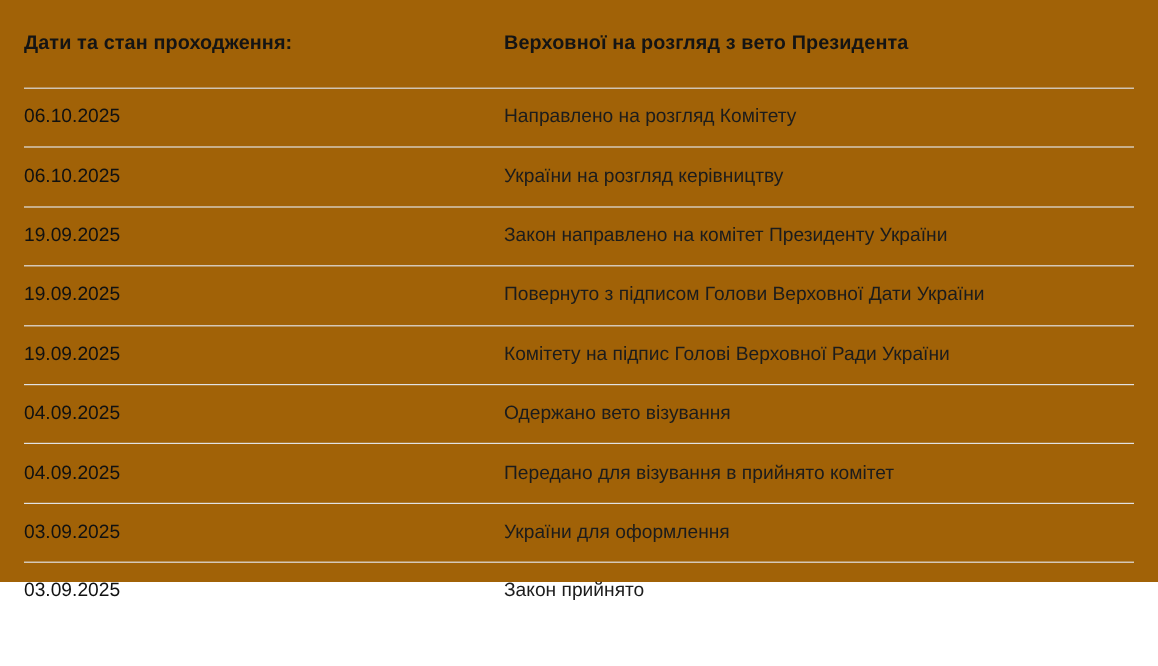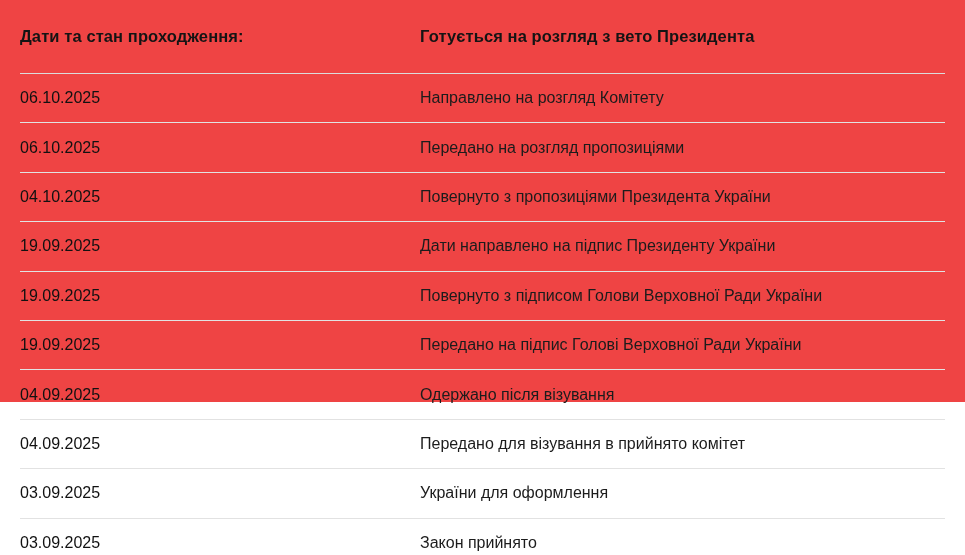--- a/index.html
+++ b/index.html
@@ -9,24 +9,24 @@
   }
   body {
     width: 965px;
     height: 555px;
     font-family: "Liberation Sans", sans-serif;
     color: #1b1b1b;
     overflow: hidden;
   }
   .page {
     width: 965px;
-    height: 402px;
+    height: 485px;
     box-sizing: border-box;
     padding: 0 20px;
-    background: #ef4444;
+    background: #a16207;
   }
   table.status-table {
     width: 925px;
     border-collapse: collapse;
     table-layout: fixed;
   }
   table.status-table th,
   table.status-table td {
     text-align: left;
     vertical-align: middle;
@@ -74,51 +74,47 @@
 
 <div class="page">
   <table class="status-table">
     <colgroup>
       <col class="col-date">
       <col class="col-stage">
     </colgroup>
     <thead>
       <tr>
         <th>Дати та стан проходження:</th>
-        <th>Готується на розгляд з вето Президента</th>
+        <th>Верховної на розгляд з вето Президента</th>
       </tr>
     </thead>
     <tbody>
       <tr>
         <td class="date-cell">06.10.2025</td>
         <td class="stage-cell">Направлено на розгляд Комітету</td>
       </tr>
       <tr>
         <td class="date-cell">06.10.2025</td>
-        <td class="stage-cell">Передано на розгляд пропозиціями</td>
-      </tr>
-      <tr>
-        <td class="date-cell">04.10.2025</td>
-        <td class="stage-cell">Повернуто з пропозиціями Президента України</td>
+        <td class="stage-cell">України на розгляд керівництву</td>
       </tr>
       <tr>
         <td class="date-cell">19.09.2025</td>
-        <td class="stage-cell">Дати направлено на підпис Президенту України</td>
+        <td class="stage-cell">Закон направлено на комітет Президенту України</td>
       </tr>
       <tr>
         <td class="date-cell">19.09.2025</td>
-        <td class="stage-cell">Повернуто з підписом Голови Верховної Ради України</td>
+        <td class="stage-cell">Повернуто з підписом Голови Верховної Дати України</td>
       </tr>
       <tr>
         <td class="date-cell">19.09.2025</td>
-        <td class="stage-cell">Передано на підпис Голові Верховної Ради України</td>
+        <td class="stage-cell">Комітету на підпис Голові Верховної Ради України</td>
       </tr>
       <tr>
         <td class="date-cell">04.09.2025</td>
-        <td class="stage-cell">Одержано після візування</td>
+        <td class="stage-cell">Одержано вето візування</td>
       </tr>
       <tr>
         <td class="date-cell">04.09.2025</td>
         <td class="stage-cell">Передано для візування в прийнято комітет</td>
       </tr>
       <tr>
         <td class="date-cell">03.09.2025</td>
         <td class="stage-cell">України для оформлення</td>
       </tr>
       <tr>

